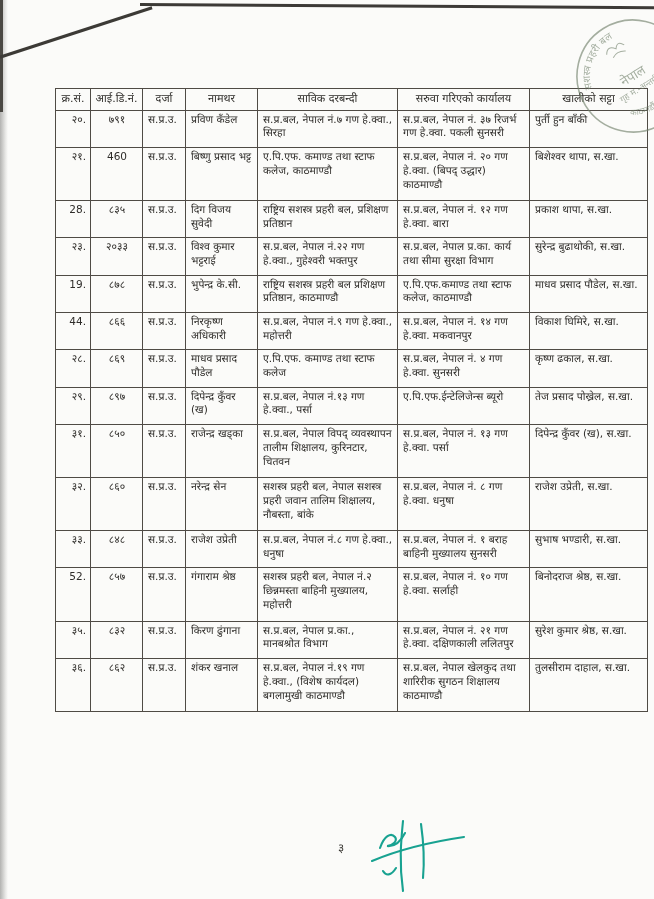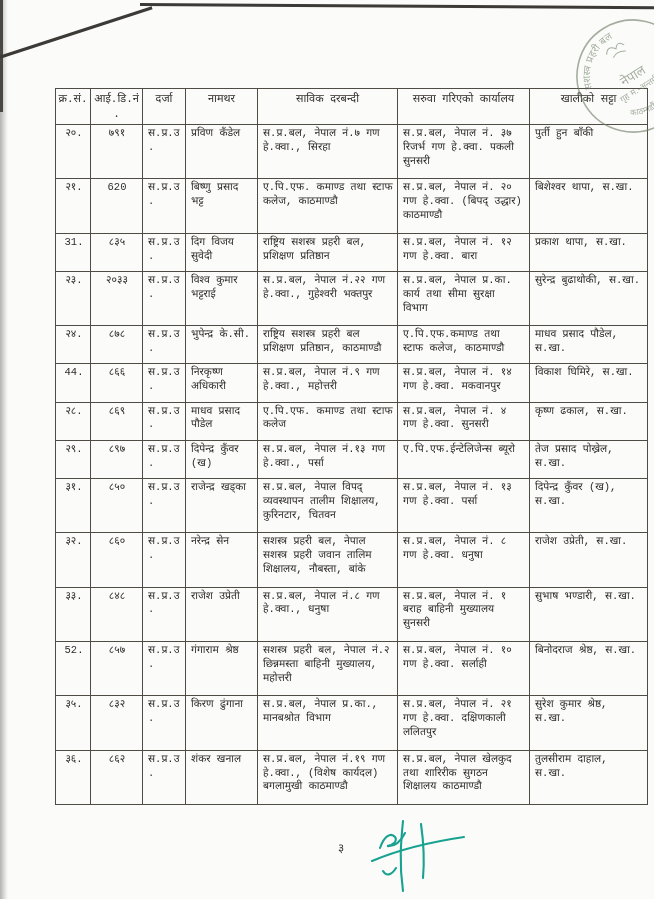--- a/index.html
+++ b/index.html
@@ -10,26 +10,26 @@
   
   .edge-band{position:absolute;left:0;top:0;width:8px;height:899px;
     background:linear-gradient(to right,#b3b3b1,#e9e9e7 70%,rgba(250,250,248,0));}
   .edge-dark-left{position:absolute;left:0;top:0;width:3px;height:112px;background:#4a4843;}
   .edge-top{position:absolute;left:140px;top:3px;width:516px;height:3px;background:#3c3a36;
     transform:rotate(0.35deg);transform-origin:left center;}
   .edge-diag{position:absolute;left:-4px;top:31px;width:160px;height:3px;background:#3c3a36;
     transform:rotate(-18deg);transform-origin:center;}
 
   
-  table.roster{position:absolute;left:55px;top:88px;width:592px;height:717px;
-    border-collapse:collapse;table-layout:fixed;font-family:Liberation Mono, monospace;}
+  table.roster{position:absolute;left:55px;top:88px;width:592px;height:624px;
+    border-collapse:collapse;table-layout:fixed;}
   .roster th,.roster td{border:1px solid #4f4b45;vertical-align:top;
     padding:2px 4px 2px 5px;font-size:10.5px;line-height:1.32;word-wrap:break-word;}
   .roster th{font-size:11px;font-weight:normal;text-align:center;padding:3px 2px;}
-  .roster td:nth-child(1){text-align:center;padding-left:6px;}
+  .roster td:nth-child(1){text-align:right;padding-left:6px;}
   .roster td:nth-child(2){text-align:center;margin-left:43px;}
   .roster col:nth-child(1){width:35px;}
   .roster col:nth-child(2){width:52px;}
   .roster col:nth-child(3){width:43px;}
   .roster col:nth-child(4){width:72px;}
   .roster col:nth-child(5){width:140px;}
   .roster col:nth-child(6){width:132px;}
   .roster col:nth-child(7){width:118px;}
 
   
@@ -97,47 +97,47 @@
           <td>२०.</td>
           <td>७९१</td>
           <td>स.प्र.उ.</td>
           <td>प्रविण कँडेल</td>
           <td>स.प्र.बल, नेपाल नं.७ गण हे.क्वा., सिरहा</td>
           <td>स.प्र.बल, नेपाल नं. ३७ रिजर्भ गण हे.क्वा. पकली सुनसरी</td>
           <td>पुर्ती हुन बाँकी</td>
         </tr>
         <tr>
           <td>२१.</td>
-          <td>620</td>
+          <td>460</td>
           <td>स.प्र.उ.</td>
           <td>बिष्णु प्रसाद भट्ट</td>
           <td>ए.पि.एफ. कमाण्ड तथा स्टाफ कलेज, काठमाण्डौ</td>
           <td>स.प्र.बल, नेपाल नं. २० गण हे.क्वा. (बिपद् उद्धार) काठमाण्डौ</td>
           <td>बिशेश्वर थापा, स.खा.</td>
         </tr>
         <tr>
-          <td>31.</td>
+          <td>28.</td>
           <td>८३५</td>
           <td>स.प्र.उ.</td>
           <td>दिग विजय सुवेदी</td>
           <td>राष्ट्रिय सशस्त्र प्रहरी बल, प्रशिक्षण प्रतिष्ठान</td>
           <td>स.प्र.बल, नेपाल नं. १२ गण हे.क्वा. बारा</td>
           <td>प्रकाश थापा, स.खा.</td>
         </tr>
         <tr>
           <td>२३.</td>
           <td>२०३३</td>
           <td>स.प्र.उ.</td>
           <td>विश्व कुमार भट्टराई</td>
           <td>स.प्र.बल, नेपाल नं.२२ गण हे.क्वा., गुहेश्वरी भक्तपुर</td>
           <td>स.प्र.बल, नेपाल प्र.का. कार्य तथा सीमा सुरक्षा विभाग</td>
           <td>सुरेन्द्र बुढाथोकी, स.खा.</td>
         </tr>
         <tr>
-          <td>२४.</td>
+          <td>19.</td>
           <td>८७८</td>
           <td>स.प्र.उ.</td>
           <td>भुपेन्द्र के.सी.</td>
           <td>राष्ट्रिय सशस्त्र प्रहरी बल प्रशिक्षण प्रतिष्ठान, काठमाण्डौ</td>
           <td>ए.पि.एफ.कमाण्ड तथा स्टाफ कलेज, काठमाण्डौ</td>
           <td>माधव प्रसाद पौडेल, स.खा.</td>
         </tr>
         <tr>
           <td>44.</td>
           <td>८६६</td>

